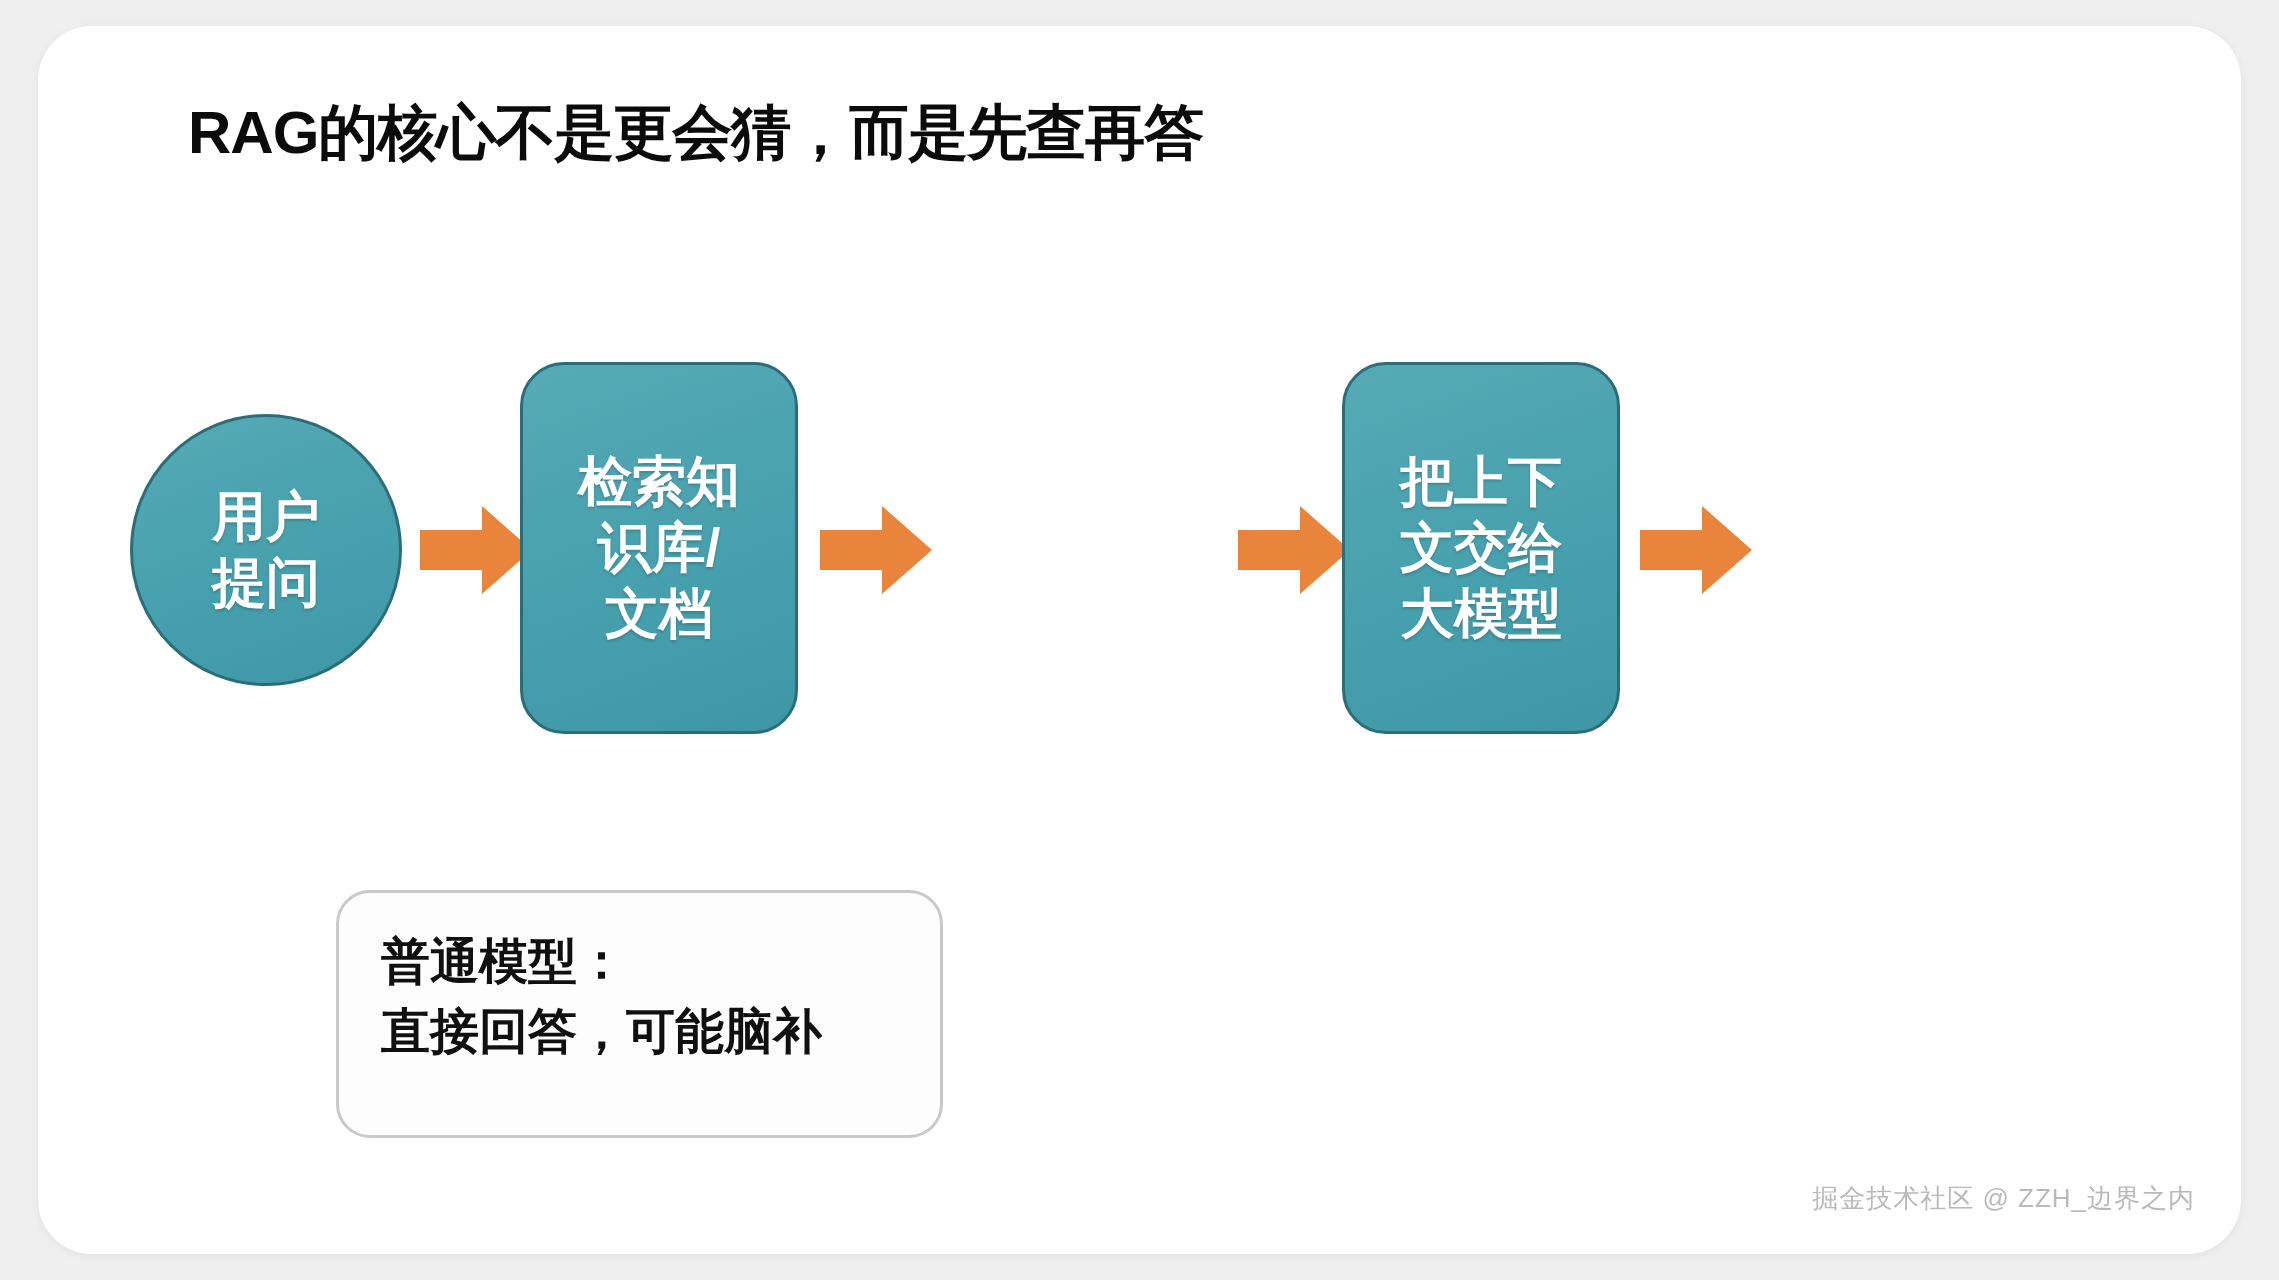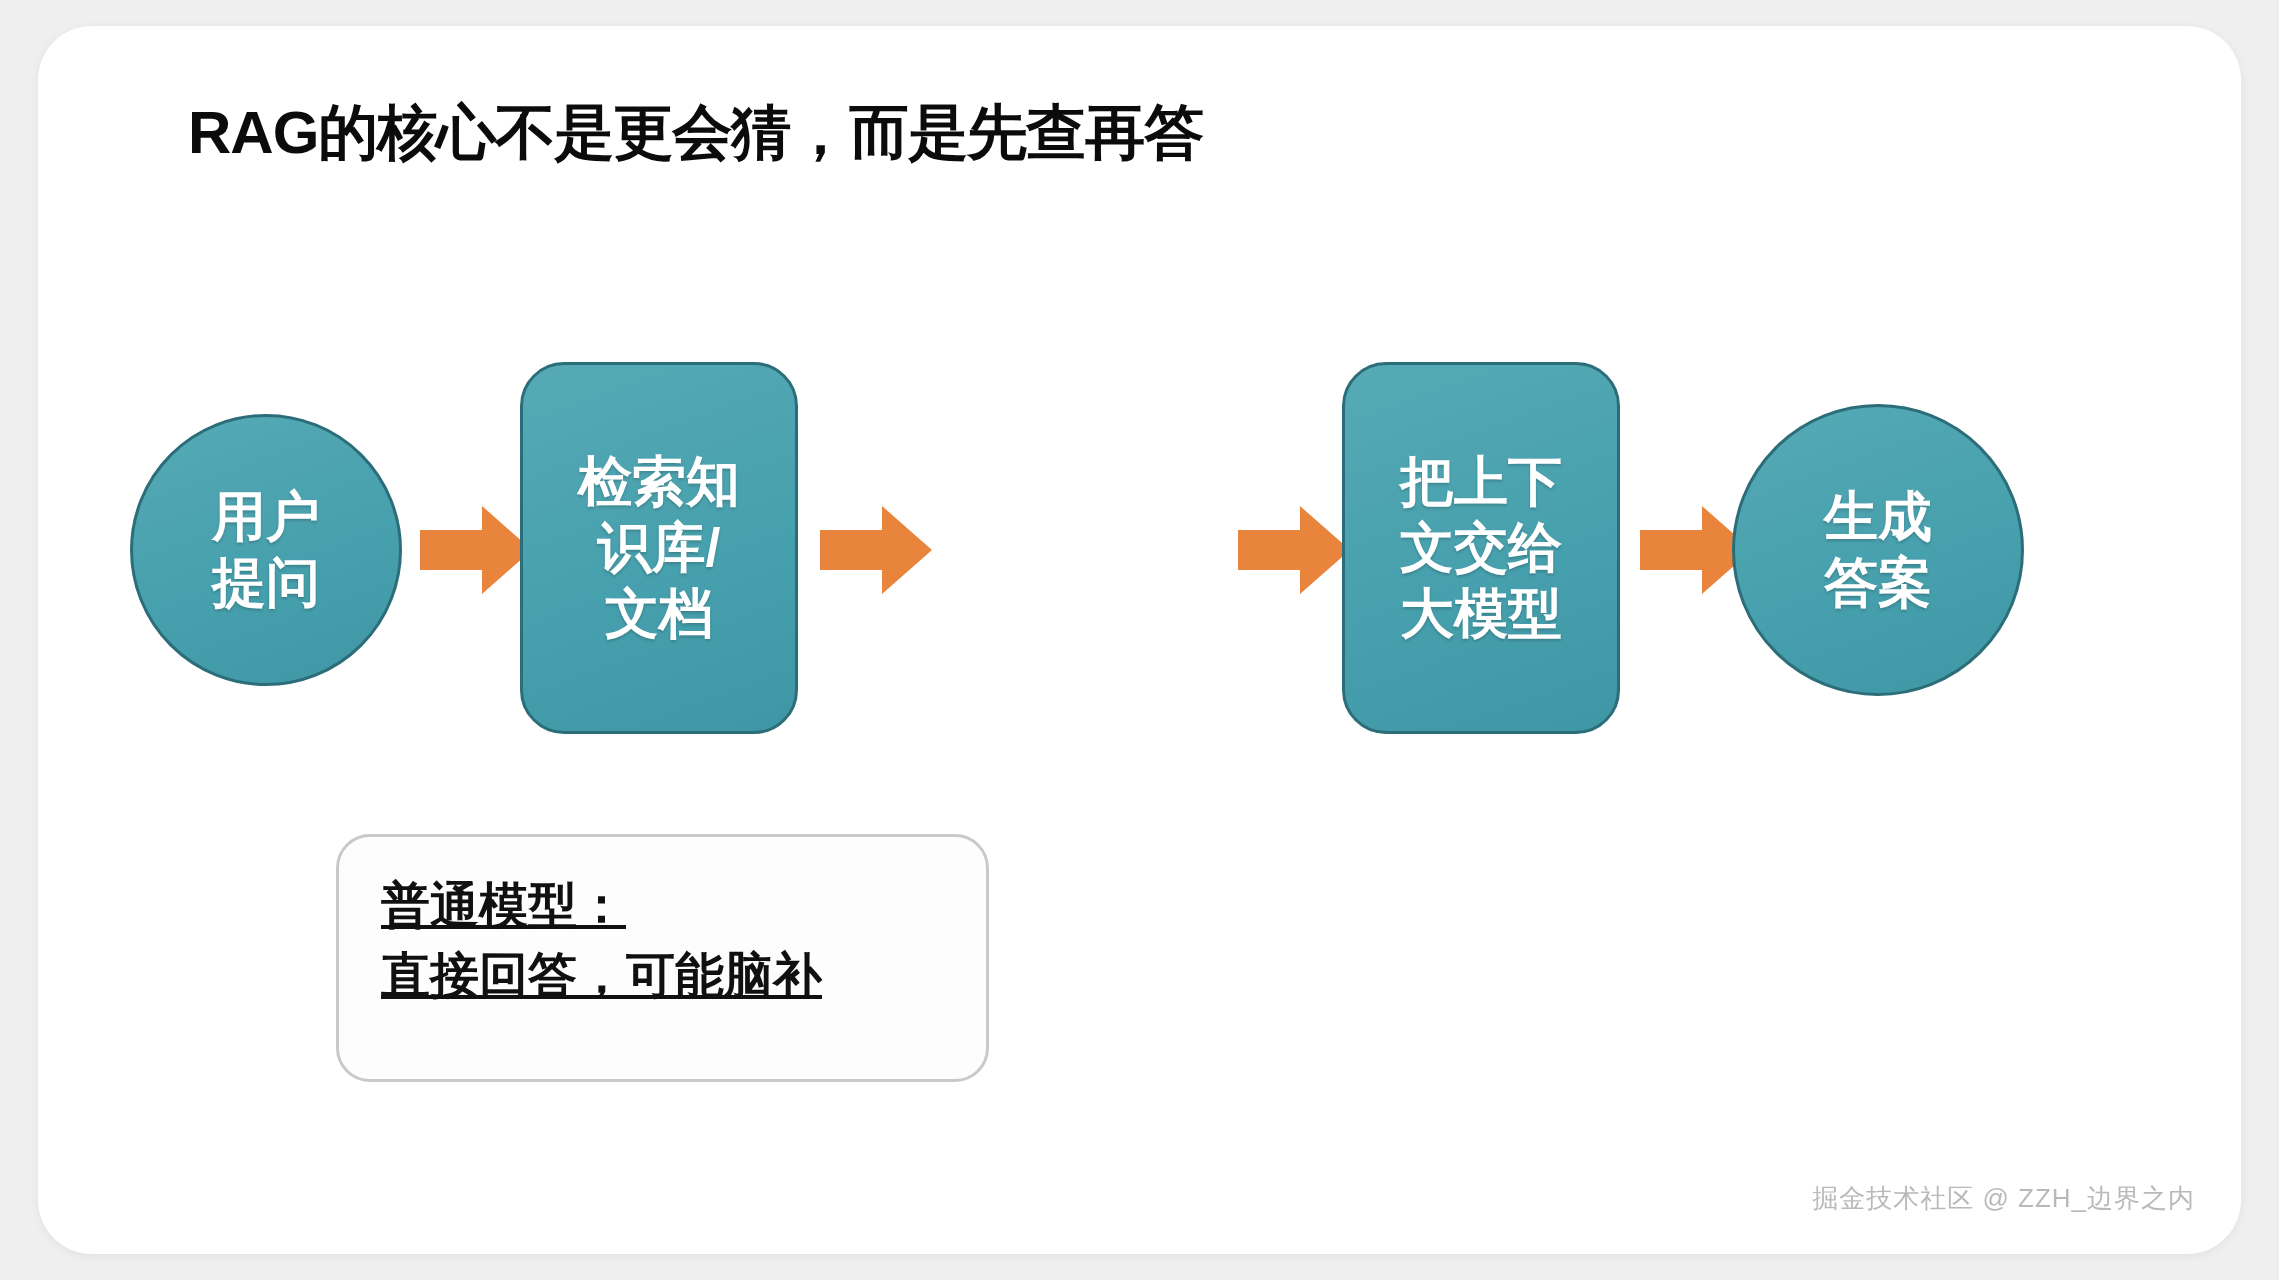--- a/index.html
+++ b/index.html
@@ -75,21 +75,21 @@
     border:3px solid #c9c9cb;
     border-radius:34px;
     box-sizing:border-box;
     padding:34px 40px 30px 42px;
     color:#101010;
     font-size:49px;
     font-weight:bold;
     line-height:1.42;
     white-space:pre-line;
   }
-  .cmp-left{left:298px;top:808px;width:653px;height:248px;text-decoration:underline;}
+  .cmp-left{left:298px;top:864px;width:607px;height:248px;}
   .cmp-right{left:1020px;top:852px;width:880px;height:248px;}
 
   
   .watermark{
     position:absolute;right:46px;bottom:38px;
     font-size:26px;
     color:#b9b9bb;
     letter-spacing:1px;
     white-space:nowrap;
     margin-left:36px;
@@ -139,24 +139,20 @@
 文交给
 大模型</span>
     </div>
 
     <div class="arrow a4">
       <svg viewBox="0 0 112 92" xmlns="http://www.w3.org/2000/svg" aria-hidden="true">
         <path d="M0 26 H62 V2 L112 46 L62 90 V66 H0 Z" fill="#e8843c"></path>
       </svg>
     </div>
 
-    <div class="node circle n5">
-      <span>生成
-答案</span>
-    </div>
 
   </div>
 
   <div class="cmpbox cmp-left">普通模型：
 直接回答，可能脑补</div>
 
 
   <div class="watermark">掘金技术社区 @ ZZH_边界之内</div>
 
 </div>

